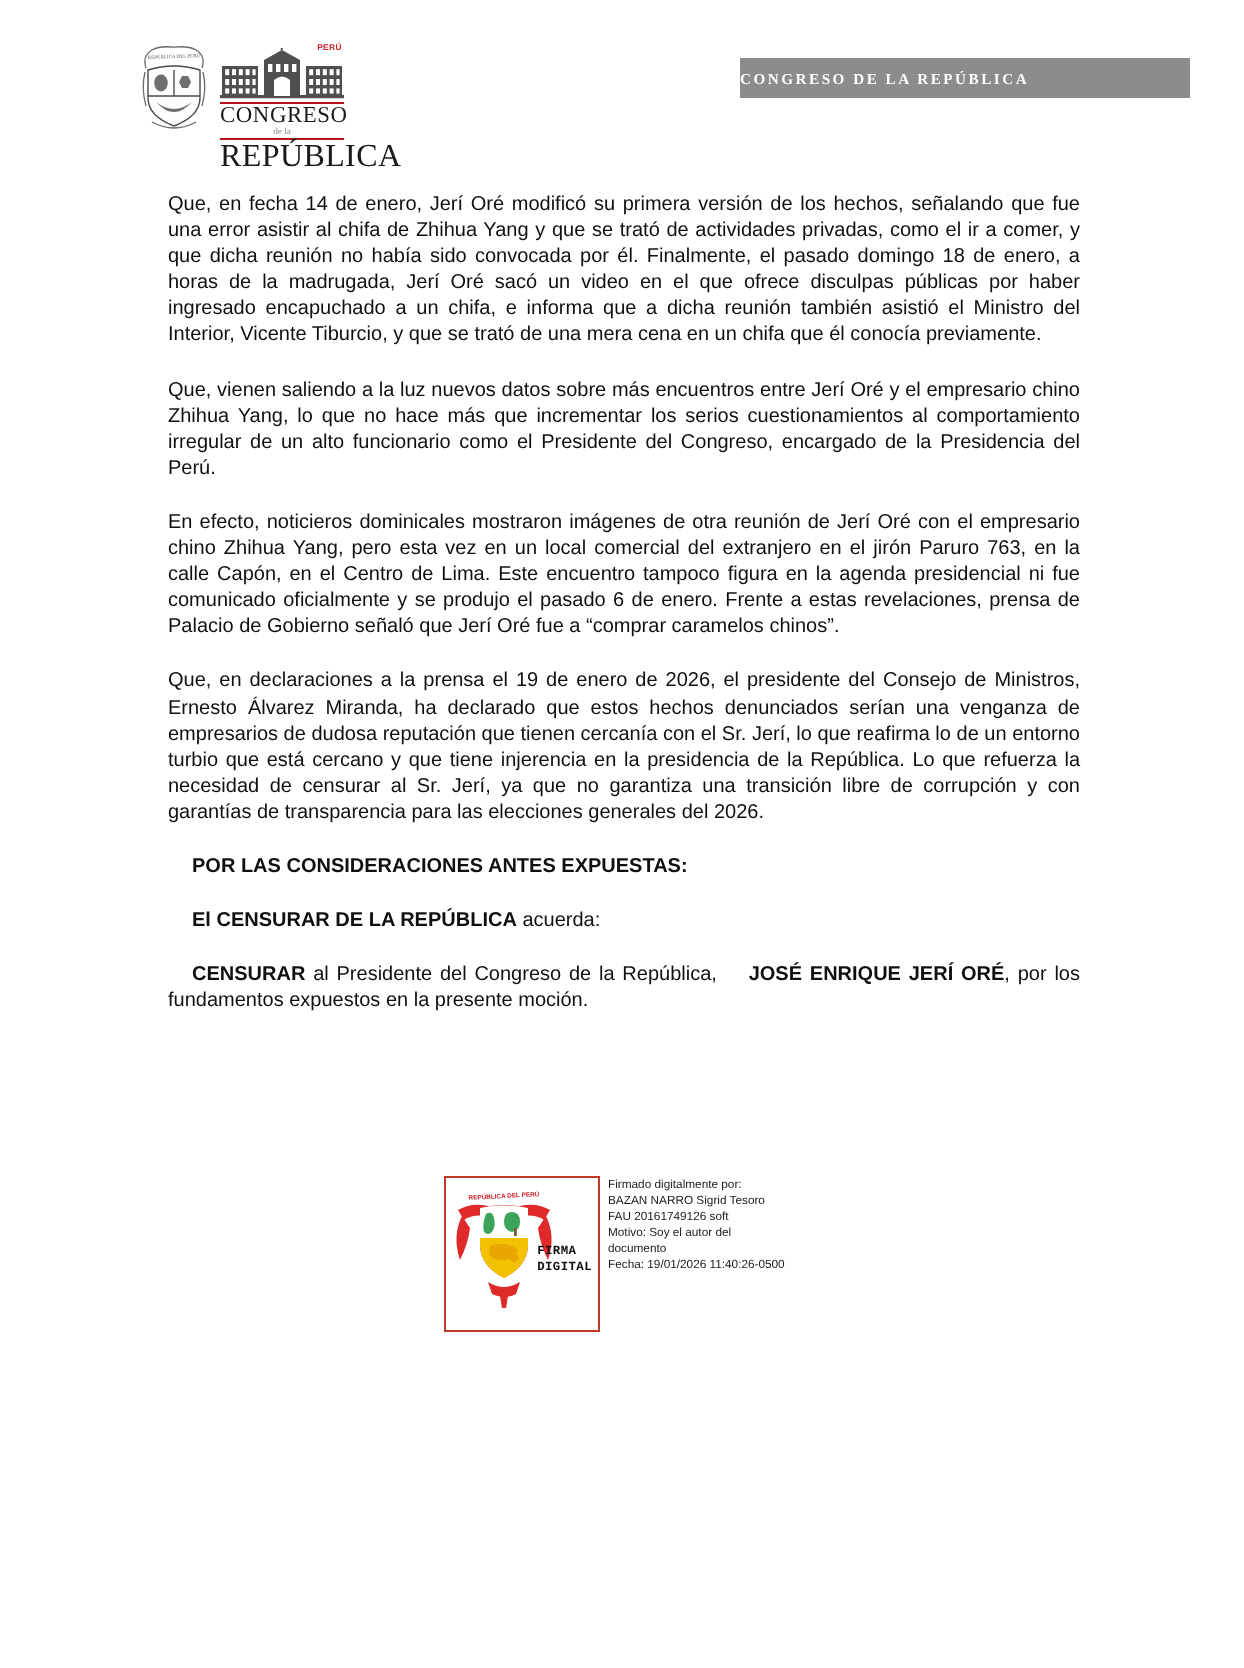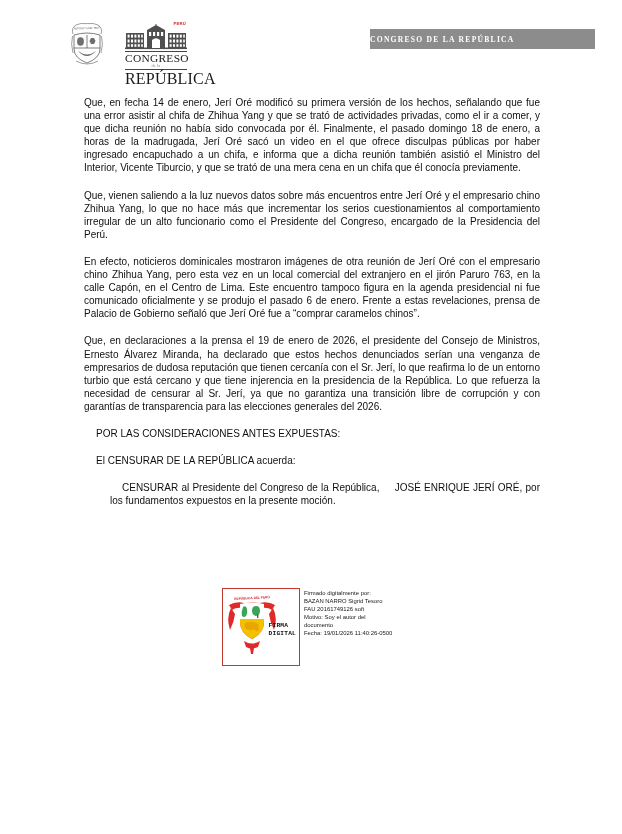--- a/index.html
+++ b/index.html
@@ -31,21 +31,21 @@
     width: 622px;
     height: 92px;
   }
 
   .logo-block {
     position: absolute;
     left: 70px;
     top: 22px;
     display: flex;
     align-items: flex-start;
-    gap: 21px;
+    gap: 6px;
   }
 
   .shield {
     width: 34px;
     height: 44px;
     flex: 0 0 auto;
   }
 
   .congress-mark {
     width: 62px;
@@ -134,23 +134,23 @@
 
   p.para {
     margin: 0 0 14px 0;
     font-size: 10px;
     line-height: 13.1px;
     text-align: justify;
     text-justify: inter-word;
     color: #101010;
   }
 
-  p.para:last-child { margin-bottom: 0; margin-left: 26px; }
-
-  .b { font-weight: normal; padding-left: 12px; }
+  p.para:last-child { margin-bottom: 0; }
+
+  .b { font-weight: bold; padding-left: 12px; }
 
   
   .sig-block {
     position: absolute;
     left: 222px;
     top: 588px;
     display: flex;
     align-items: flex-start;
   }
 

